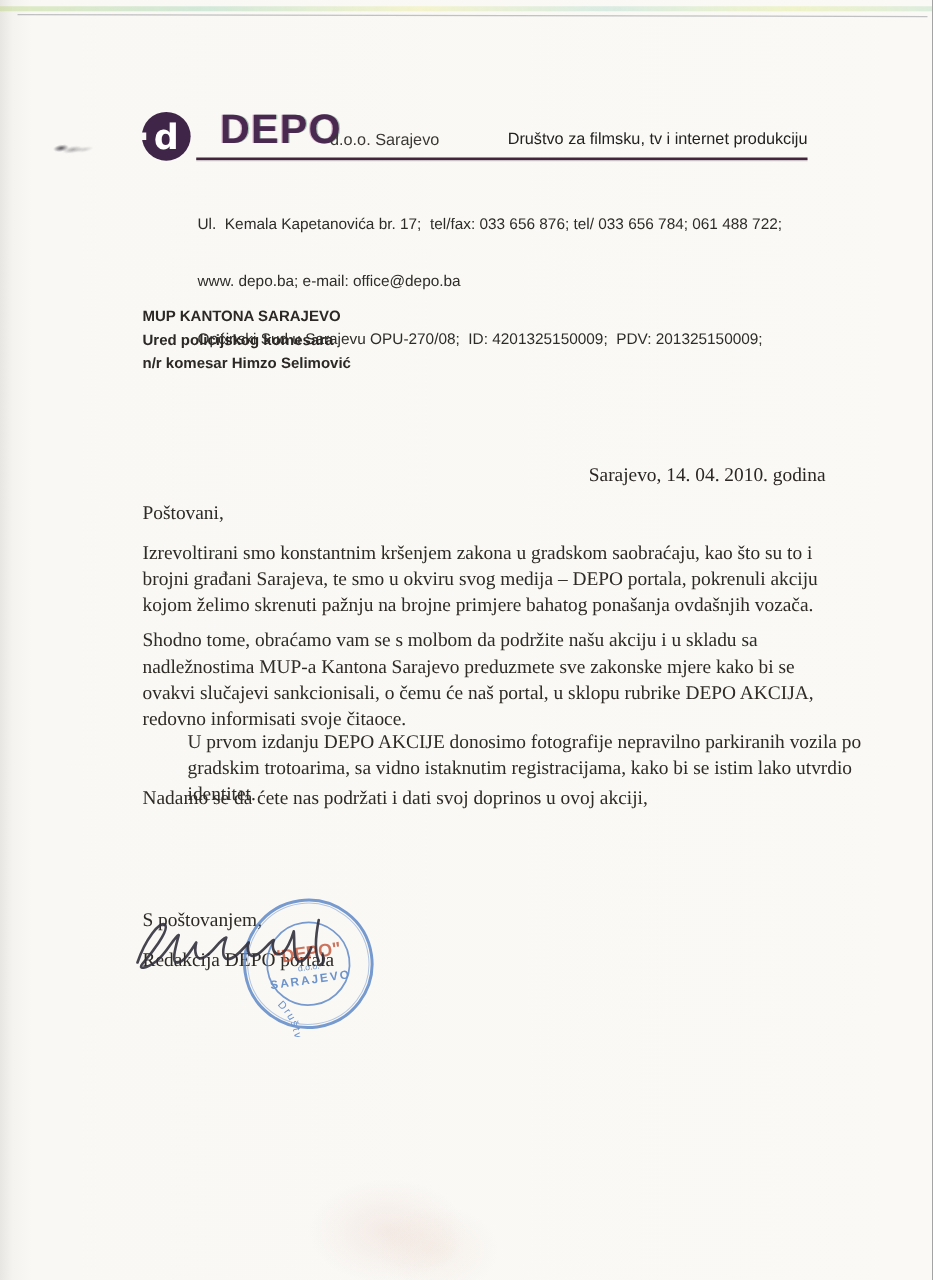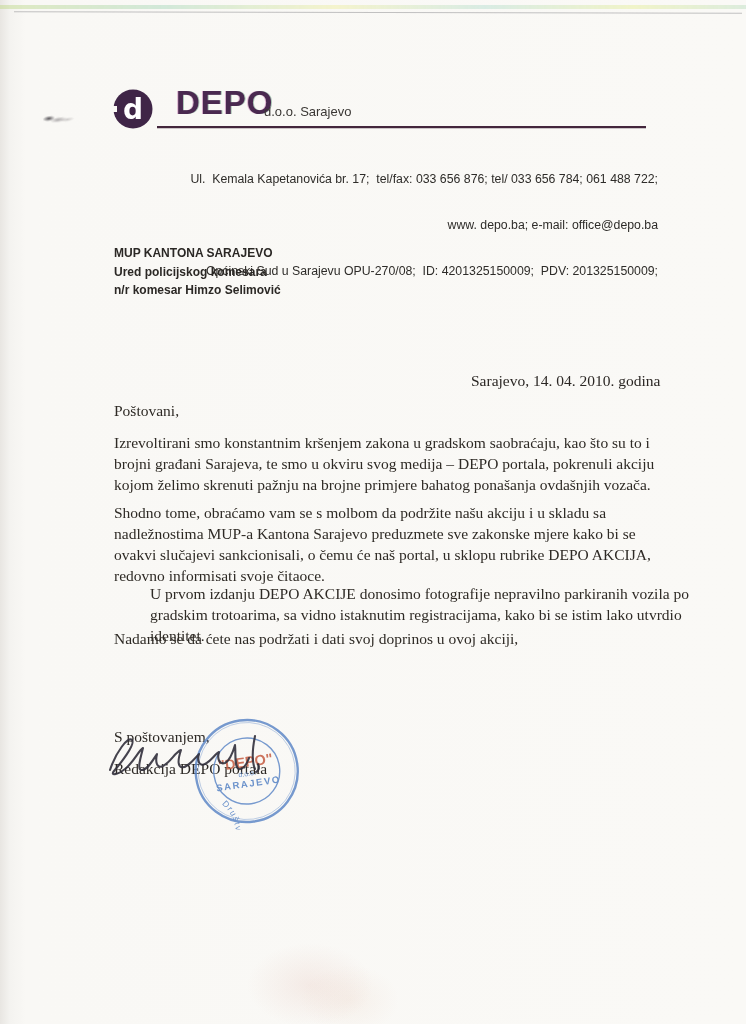--- a/index.html
+++ b/index.html
@@ -21,21 +21,21 @@
       radial-gradient(ellipse 12px 4px at 55% 65%, rgba(95,90,95,.5), transparent 70%),
       radial-gradient(ellipse 10px 3px at 80% 75%, rgba(140,135,138,.4), transparent 75%);}
   
   .logo-icon{position:absolute;left:111px;top:88px;}
   .wordmark{position:absolute;left:176px;top:84px;font-family:"Liberation Sans",sans-serif;
     font-weight:bold;font-size:33px;letter-spacing:1px;color:#4a2950;
     text-shadow:1px 0 0 rgba(30,110,70,.35),-1px 0 0 rgba(150,20,120,.3);}
   .suffix{position:absolute;left:264px;top:104px;font-family:"Liberation Sans",sans-serif;font-size:13px;color:#3a3734;}
   .tagline{position:absolute;top:103px;right:100px;font-family:"Liberation Sans",sans-serif;font-size:13px;color:#242220;}
   .head-rule{position:absolute;left:157px;top:126px;width:489px;height:2px;background:#43263c;box-shadow:0 1px 0 rgba(67,38,60,.25);}
-  .address{position:absolute;top:141px;left:158px;width:500px;text-align:right;
+  .address{position:absolute;top:141px;left:158px;width:500px;text-align:left;
     font-family:"Liberation Sans",sans-serif;font-size:12.3px;line-height:15.4px;color:#2e2c29;white-space:pre-wrap;}
   
   .recipient{position:absolute;left:114px;top:244px;font-family:"Liberation Sans",sans-serif;
     font-weight:bold;font-size:12px;line-height:18.5px;color:#2b2825;}
   
   .dateline{position:absolute;left:471px;top:372px;font-size:15.5px;color:#2b2724;}
   .para{position:absolute;left:114px;width:550px;font-size:15.5px;line-height:21px;color:#2e2a25;}
   .salutation{top:400px;}
   .p1{top:432px;} .p2{top:502px;} .p3{top:583px;margin-left:36px;} .p4{top:628px;}
   
@@ -55,20 +55,21 @@
 
   <div class="logo-icon">
     <svg width="46" height="44" viewBox="0 0 46 44">
       <circle cx="22" cy="21" r="19.5" fill="#3f2547"></circle>
       <rect x="0" y="18" width="6" height="6" fill="#f9f8f5"></rect>
       <text x="22" y="31" text-anchor="middle" font-family="DejaVu Sans, sans-serif" font-weight="bold" font-size="28" fill="#ffffff">d</text>
     </svg>
   </div>
   <div class="wordmark">DEPO</div>
   <div class="suffix">d.o.o. Sarajevo</div>
+  <div class="tagline">Društvo za filmsku, tv i internet produkciju</div>
   <div class="head-rule"></div>
 
   <div class="address">
     <div class="address-line">Ul.  Kemala Kapetanovića br. 17;  tel/fax: 033 656 876; tel/ 033 656 784; 061 488 722;</div>
     <div class="address-line">www. depo.ba; e-mail: office@depo.ba</div>
     <div class="address-line">Općinski Sud u Sarajevu OPU-270/08;  ID: 4201325150009;  PDV: 201325150009;</div>
   </div>
 
   <div class="recipient">
     <div>MUP KANTONA SARAJEVO</div>

